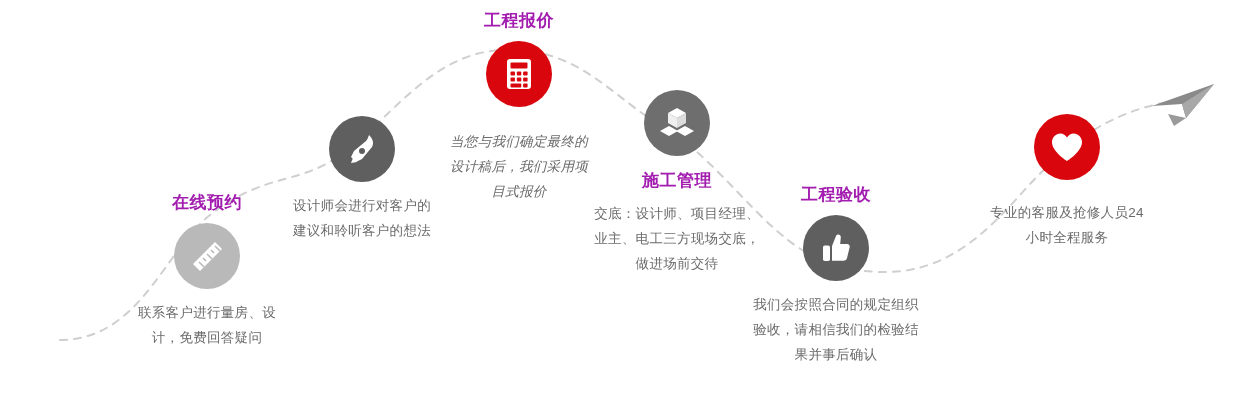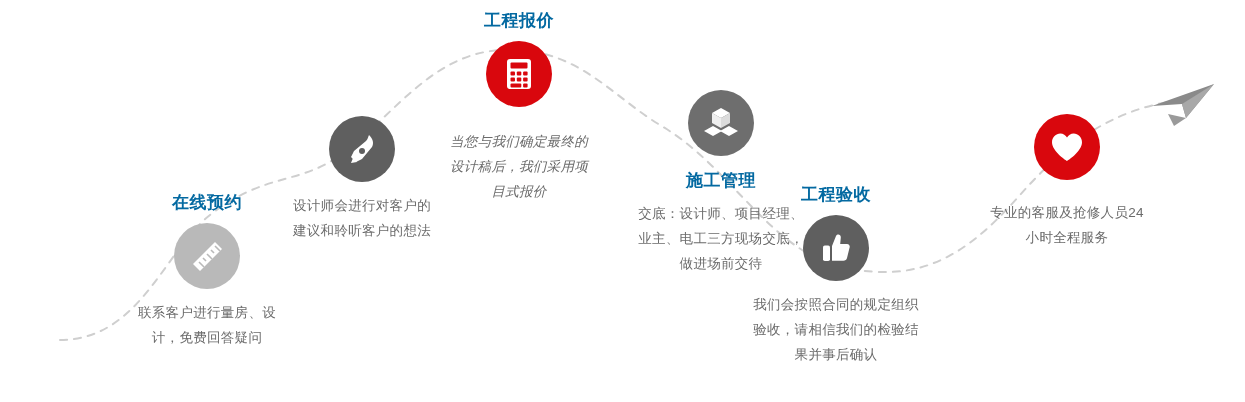--- a/index.html
+++ b/index.html
@@ -27,21 +27,21 @@
     pointer-events: none;
   }
   .step {
     position: absolute;
     width: 170px;
     text-align: center;
   }
   .step-title {
     font-size: 17px;
     font-weight: bold;
-    color: #0369a1;
+    color: #a21caf;
     line-height: 22px;
     letter-spacing: 0.5px;
     white-space: nowrap;
   }
   .icon-badge {
     width: 66px;
     height: 66px;
     border-radius: 50%;
     margin: 9px auto 11px auto;
     display: flex;
@@ -55,21 +55,21 @@
   .step-desc {
     font-size: 13.5px;
     line-height: 25px;
     color: #6b6b6b;
     letter-spacing: 0.3px;
   }
   
   .step-0 { left: 122px; top: 192px; }
   .step-1 { left: 277px; top: 107px; }
   .step-2 { left: 434px; top: 10px;  }
-  .step-3 { left: 636px; top: 90px;  }
+  .step-3 { left: 592px; top: 90px;  }
   .step-4 { left: 751px; top: 184px; }
   .step-5 { left: 982px; top: 105px; }
 
   
   .step-0 .step-desc { width: 150px; margin: 4px auto; }
   .step-1 .step-desc { width: 150px; margin: 0 auto; }
   .step-2 .step-desc { width: 148px; margin: 0 auto; font-style: italic; }
   .step-3 .step-desc { width: 168px; margin: 0 auto; }
   .step-4 .step-desc { width: 170px; margin: 0 auto; text-align: center; }
   .step-5 .step-desc { width: 158px; margin: 8px auto; }

